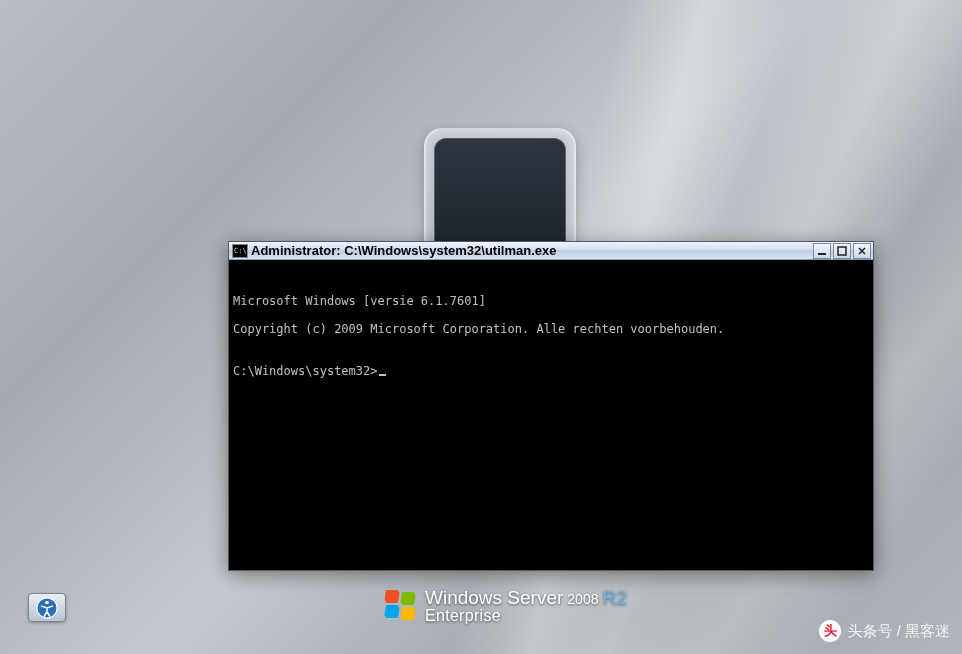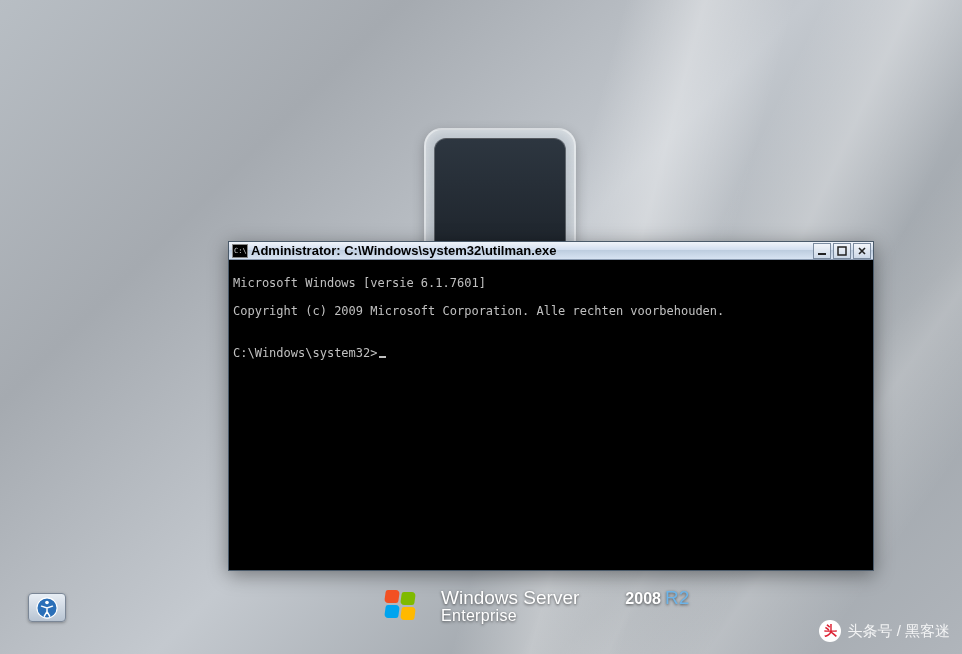--- a/index.html
+++ b/index.html
@@ -108,21 +108,21 @@
       cursor: default;
     }
     .win-btn svg { width: 10px; height: 10px; }
     .cmd-body {
       flex: 1;
       background: #000;
       color: #c0c0c0;
       font-family: "Lucida Console", Consolas, monospace;
       font-size: 12px;
       line-height: 14px;
-      padding: 2px 4px;
+      padding: 20px 4px;
       white-space: pre;
       overflow: hidden;
       position: relative;
     }
     .cmd-line { display: block; }
     .cursor {
       display: inline-block;
       width: 7px;
       height: 2px;
       background: #c0c0c0;
@@ -145,21 +145,21 @@
       box-shadow: 0 1px 3px rgba(0,0,0,0.3);
     }
     .eoa-button svg { width: 22px; height: 22px; }
     
     .branding {
       position: absolute;
       left: 385px;
       top: 588px;
       display: flex;
       align-items: center;
-      gap: 24px;
+      gap: 8px;
       color: #fff;
       text-shadow: 0 1px 3px rgba(0,0,0,0.6);
     }
     .win-flag {
       width: 32px;
       height: 32px;
       position: relative;
     }
     .flag-q {
       position: absolute;
@@ -168,21 +168,21 @@
       border-radius: 2px 4px 2px 4px;
       transform: skewX(-8deg);
     }
     .fq1 { background: #f25022; left: 0; top: 0; }
     .fq2 { background: #7fba00; left: 16px; top: 2px; }
     .fq3 { background: #00a4ef; left: 0; top: 15px; }
     .fq4 { background: #ffb900; left: 16px; top: 17px; }
     .brand-text { display: flex; flex-direction: column; line-height: 1.05; }
     .brand-main { font-size: 19px; font-weight: 300; display: flex; align-items: baseline; gap: 4px;}
     .brand-main .ws { font-weight: 400; }
-    .brand-main .yr { font-size: 16px; font-weight: 700; margin-left: 42px; }
+    .brand-main .yr { font-size: 14px; font-weight: 400; }
     .brand-main .r2 { font-size: 19px; color: #6db4e8; font-weight: 400;}
     .brand-sub { font-size: 16px; font-weight: 300; letter-spacing: 0.3px;}
     
     .watermark {
       position: absolute;
       right: 12px;
       bottom: 12px;
       display: flex;
       align-items: center;
       gap: 6px;

